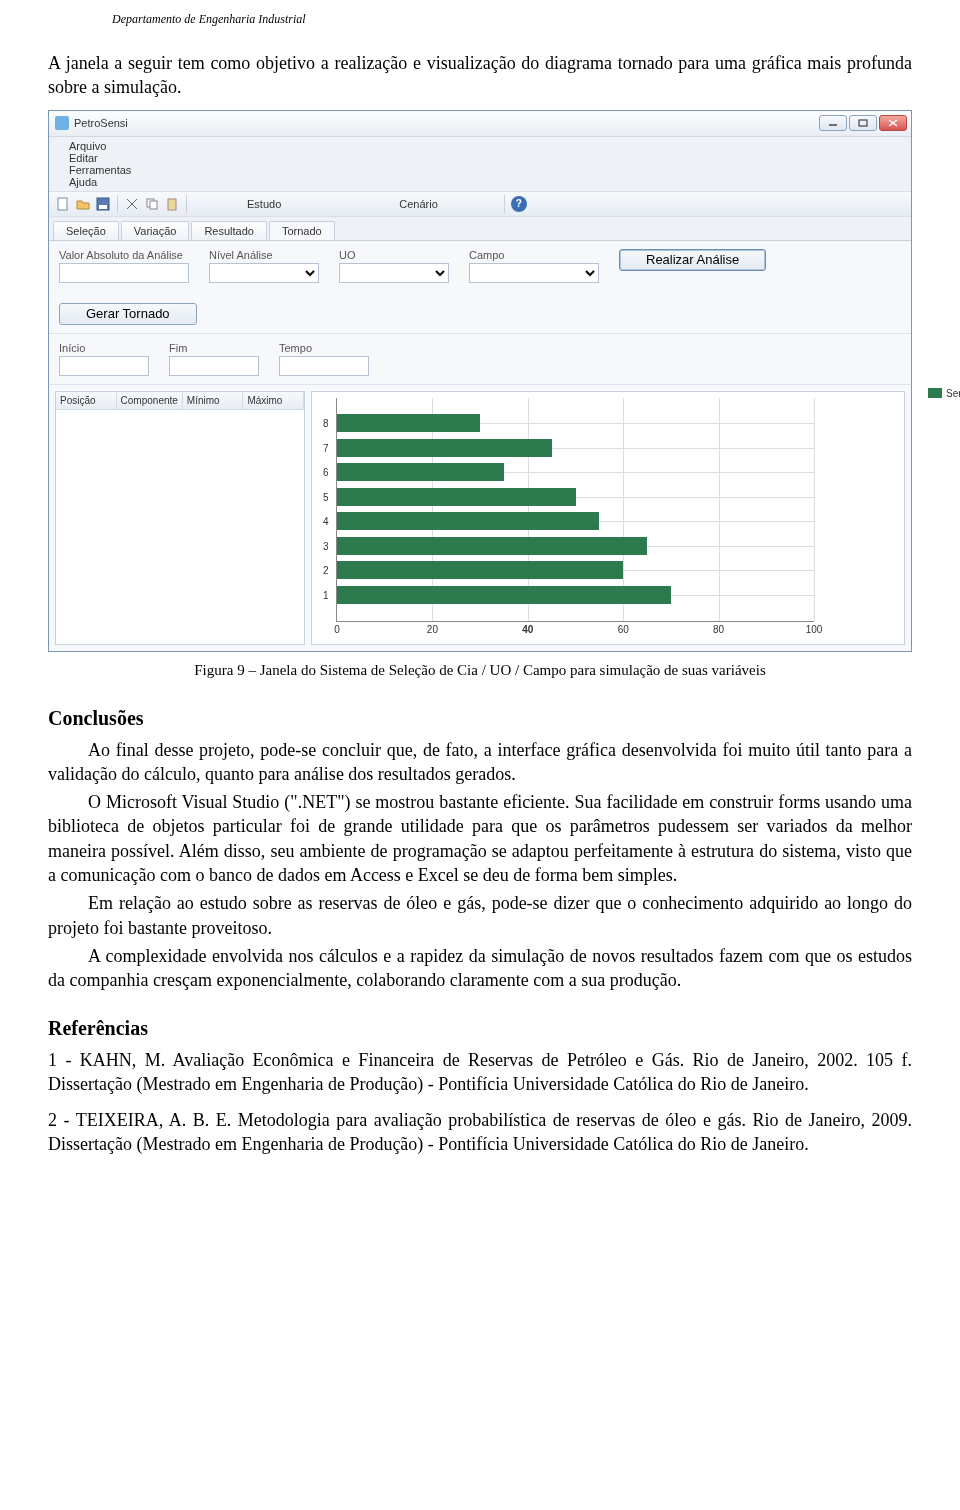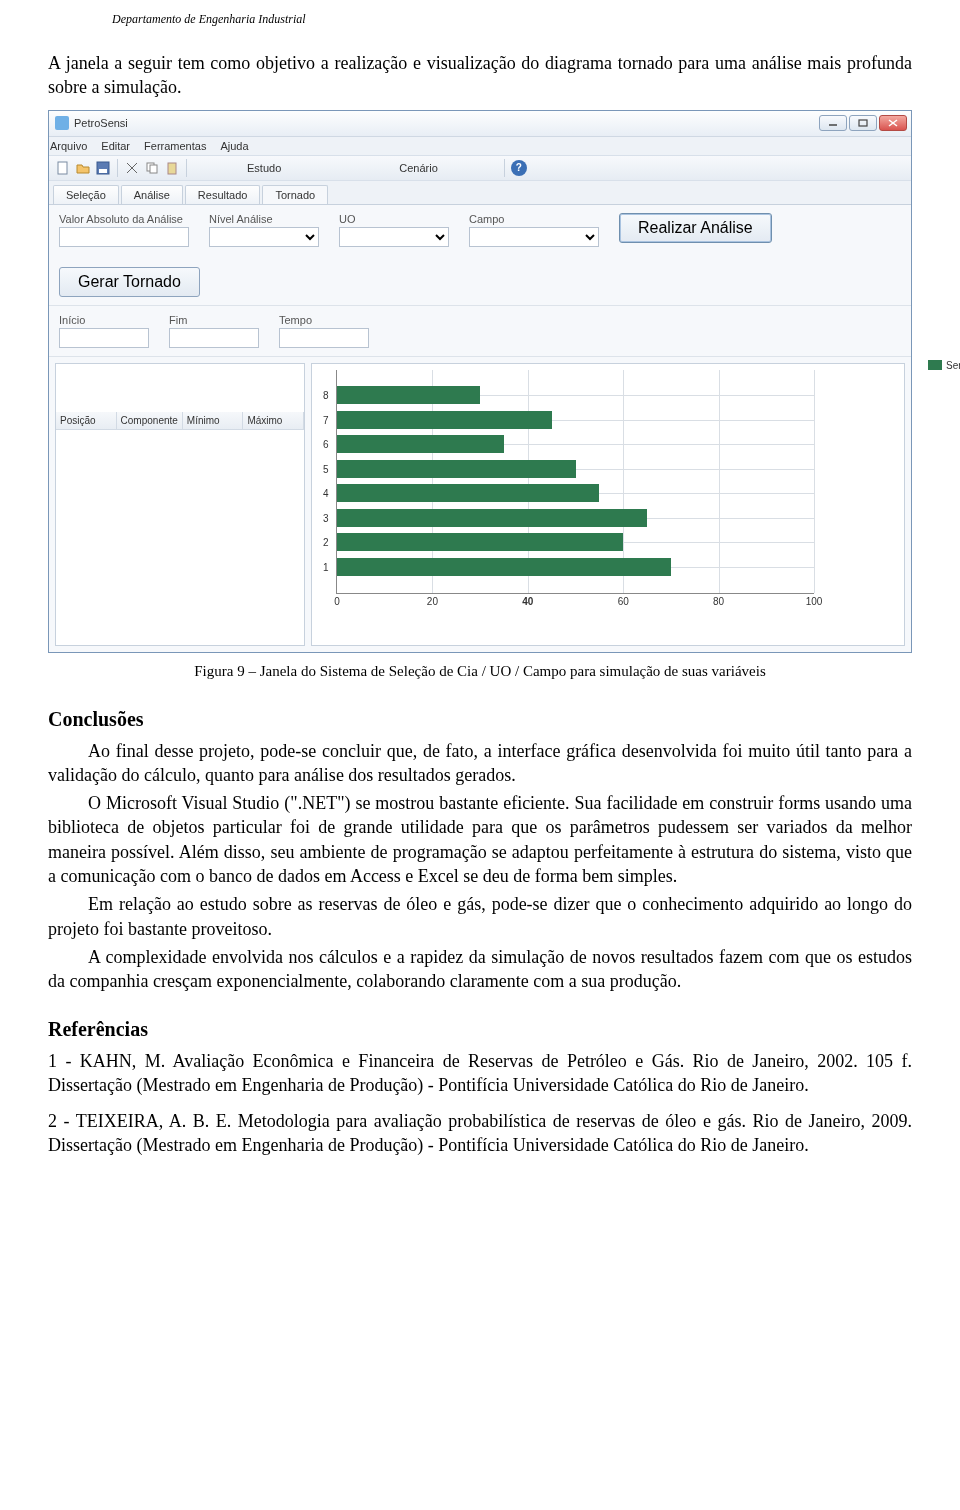--- a/index.html
+++ b/index.html
@@ -12,39 +12,39 @@
   .figure-caption { text-align: center; font-size: 15px; margin: 10px 0 28px 0; }
   .ref-item { margin: 0 0 12px 0; text-align: justify; line-height: 1.35; }
 
   
   .app-window { border: 1px solid #7a97b8; margin: 10px 0 0 0; background: #eef2f7; font-family: "Segoe UI", Tahoma, sans-serif; font-size: 11px; color: #333; }
   .titlebar { display: flex; align-items: center; justify-content: space-between; background: linear-gradient(#fdfefe,#e8eef5); height: 26px; padding: 0 4px 0 6px; border-bottom: 1px solid #cfd8e3; }
   .titlebar .title-left { display:flex; align-items:center; gap:5px; }
   .titlebar .winbtns { display:flex; gap:2px; }
   .winbtn { width: 28px; height: 16px; border: 1px solid #8ea4be; background: linear-gradient(#f8fafd,#dde6f0); border-radius: 3px; display:flex; align-items:center; justify-content:center; }
   .winbtn.close { background: linear-gradient(#f3a9a0,#d9534f); border-color:#b34a44; color:#fff; }
-  .menubar { display:flex; gap:14px; padding: 3px 1px; background:#eef2f7; }
+  .menubar { display:flex; gap:0; padding: 3px 20px; background:#eef2f7;flex-direction:column; }
   .menubar span { }
   .toolbar { display:flex; align-items:center; gap:4px; padding: 3px 6px; background: linear-gradient(#f7f9fc,#e6ecf3); border-top:1px solid #d8e0ea; border-bottom:1px solid #d8e0ea; }
   .tb-ico { width:16px; height:16px; display:inline-flex; align-items:center; justify-content:center; }
   .tb-sep { width:1px; height:18px; background:#c7d1dd; margin:0 2px; }
   .tb-label { margin-left:6px; margin-right:60px;padding-left:48px; }
   .tabs { display:flex; gap:0; padding: 4px 4px 0 4px; background:#eef2f7; border-bottom:1px solid #c7d1dd; }
   .tab { padding:3px 12px; border:1px solid #c7d1dd; border-bottom:none; background:linear-gradient(#fefefe,#eef2f7); margin-right:2px; border-radius:2px 2px 0 0; font-size:11px; }
   .tab.active { background:#f6f8fb; }
   .panel { background:#f6f8fb; padding:8px 10px; border-bottom:1px solid #dde3ea; }
   .row { display:flex; align-items:flex-start; gap:20px; flex-wrap:wrap; }
   .field { display:flex; flex-direction:column; gap:2px; }
   .field label { font-size:11px; color:#555; }
   .field input, .field select { height:20px; border:1px solid #b8c3d1; background:#fff; font-size:11px; padding:0 3px; }
-  .btn { height:30px; padding:0 18px; border:1px solid #8ea4be; background:linear-gradient(#f6f9fc,#e3eaf2); border-radius:3px; font-size:16px; }
+  .btn { height:22px; padding:0 26px; border:1px solid #8ea4be; background:linear-gradient(#f6f9fc,#e3eaf2); border-radius:3px; font-size:13px; }
   .btn.primary { border-color:#6f8fae; box-shadow: 0 0 0 1px #a9c3e0 inset; }
   .content-area { display:flex; padding:6px; gap:6px; background:#f6f8fb; }
   .grid-left { width:250px; border:1px solid #c7d1dd; background:#fff; }
-  .grid-left .hdr { display:flex; background:linear-gradient(#f6f8fb,#e8edf3); border-bottom:1px solid #d2dae4;margin-top:48px; }
+  .grid-left .hdr { display:flex; background:linear-gradient(#f6f8fb,#e8edf3); border-bottom:1px solid #d2dae4; }
   .grid-left .hdr div { flex:1; font-size:10px; padding:3px 4px; border-right:1px solid #d2dae4; }
   .grid-left .body { height:215px; }
   .chart-wrap { flex:1; border:1px solid #c7d1dd; background:#fff; padding:6px 10px 6px 6px; position:relative; }
 
   
   .chart { position: relative; height: 240px; margin-left:18px; margin-right:80px; }
   .legend { position:absolute; top:-4px; right:-76px; font-size:10px; display:flex; align-items:center; gap:4px; }
   .legend-swatch { width:14px; height:10px; background:#2e7a4f; display:inline-block; }
   .y-tick { position:absolute; left:-16px; font-size:10px; transform:translateY(50%); }
   .plot { position:absolute; left:0; right:0; top:0; bottom:16px; border-left:1px solid #888; border-bottom:1px solid #888; }
@@ -54,21 +54,21 @@
   .bar { position:absolute; height:18px; background:#2e7a4f; left:0; }
   .help-ico { width:16px; height:16px; border-radius:50%; background:#3b6fb5; color:#fff; display:inline-flex; align-items:center; justify-content:center; font-weight:bold; font-size:10px; }
   .app-ico { width:14px; height:14px; background:#6fb0e6; display:inline-block; border-radius:2px; }
 </style>
 </head>
 <body>
 
 <div class="page">
   <div class="dept-header">Departamento de Engenharia Industrial</div>
 
-  <p class="body-text no-indent">A janela a seguir tem como objetivo a realização e visualização do diagrama tornado para uma análise mais profunda sobre a simulação.</p>
+  <p class="body-text no-indent">A janela a seguir tem como objetivo a realização e visualização do diagrama tornado para uma gráfica mais profunda sobre a simulação.</p>
 
   <div class="app-window">
     <div class="titlebar">
       <div class="title-left">
         <span class="app-ico"></span>
         <span>PetroSensi</span>
       </div>
       <div class="winbtns">
         <div class="winbtn">
             <svg width="10" height="8">
@@ -133,21 +133,21 @@
         </span>
       <span class="tb-sep"></span>
       <span class="tb-label">Estudo</span>
       <span class="tb-label">Cenário</span>
       <span class="tb-sep"></span>
       <span class="help-ico">?</span>
     </div>
 
     <div class="tabs">
       <div class="tab">Seleção</div>
-      <div class="tab">Análise</div>
+      <div class="tab">Variação</div>
       <div class="tab">Resultado</div>
       <div class="tab active">Tornado</div>
     </div>
 
     <div class="panel">
       <div class="row">
         <div class="field" style="width:130px">
           <label>Valor Absoluto da Análise</label>
           <input type="text" style="">
         </div>

